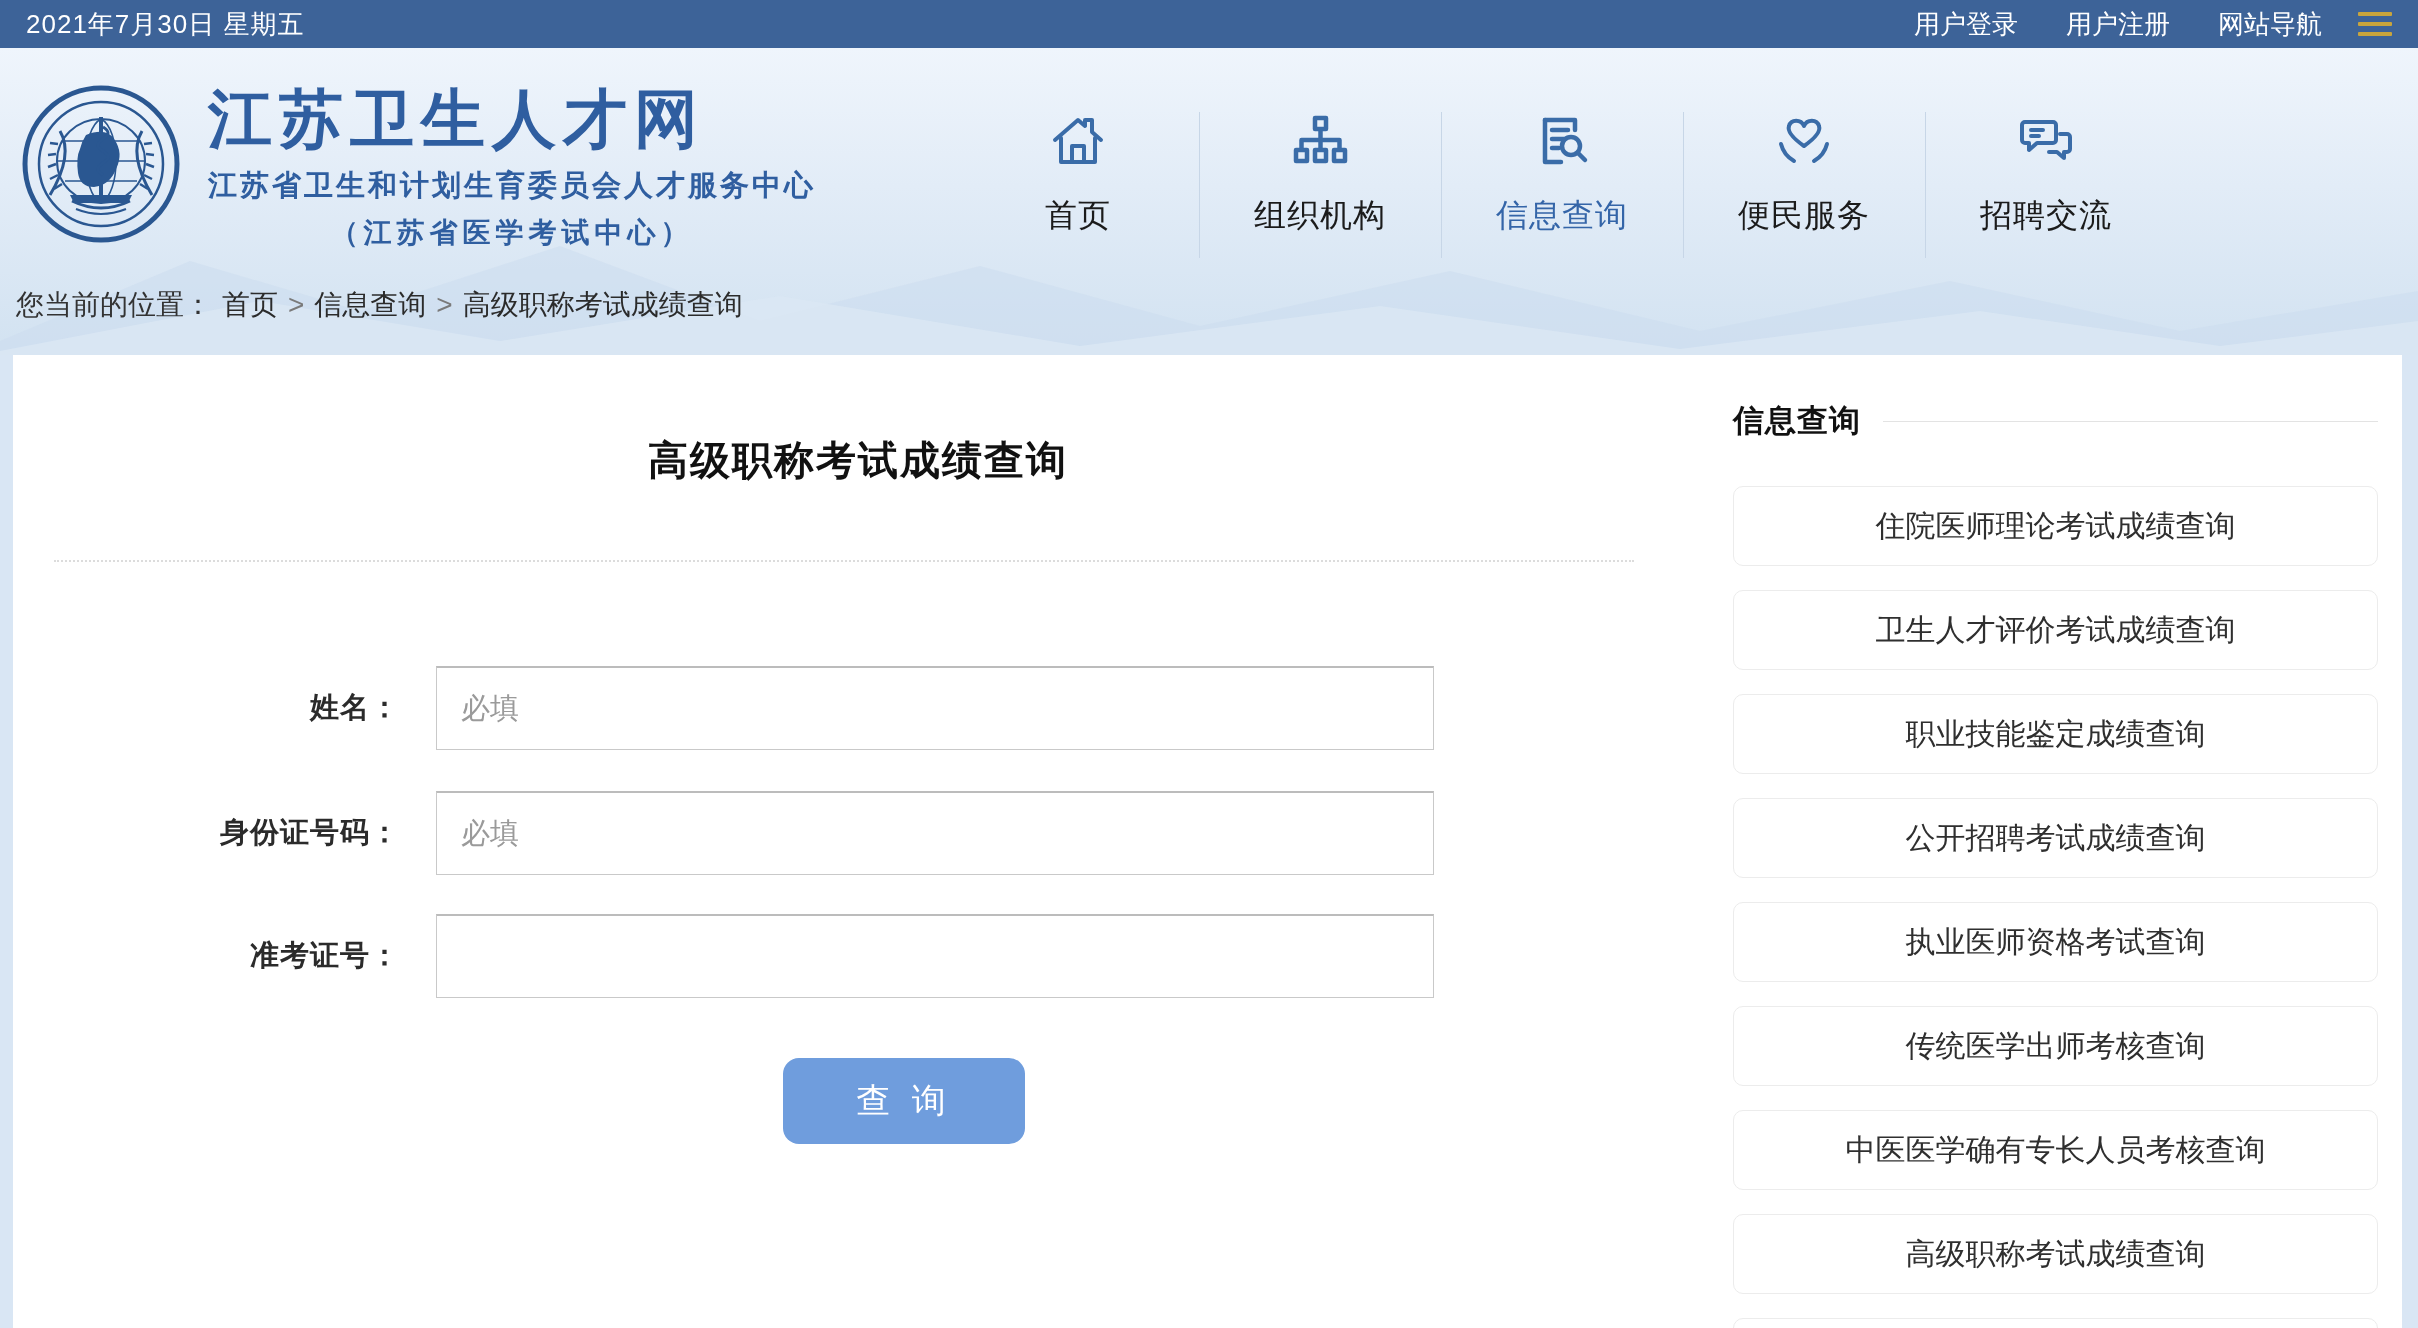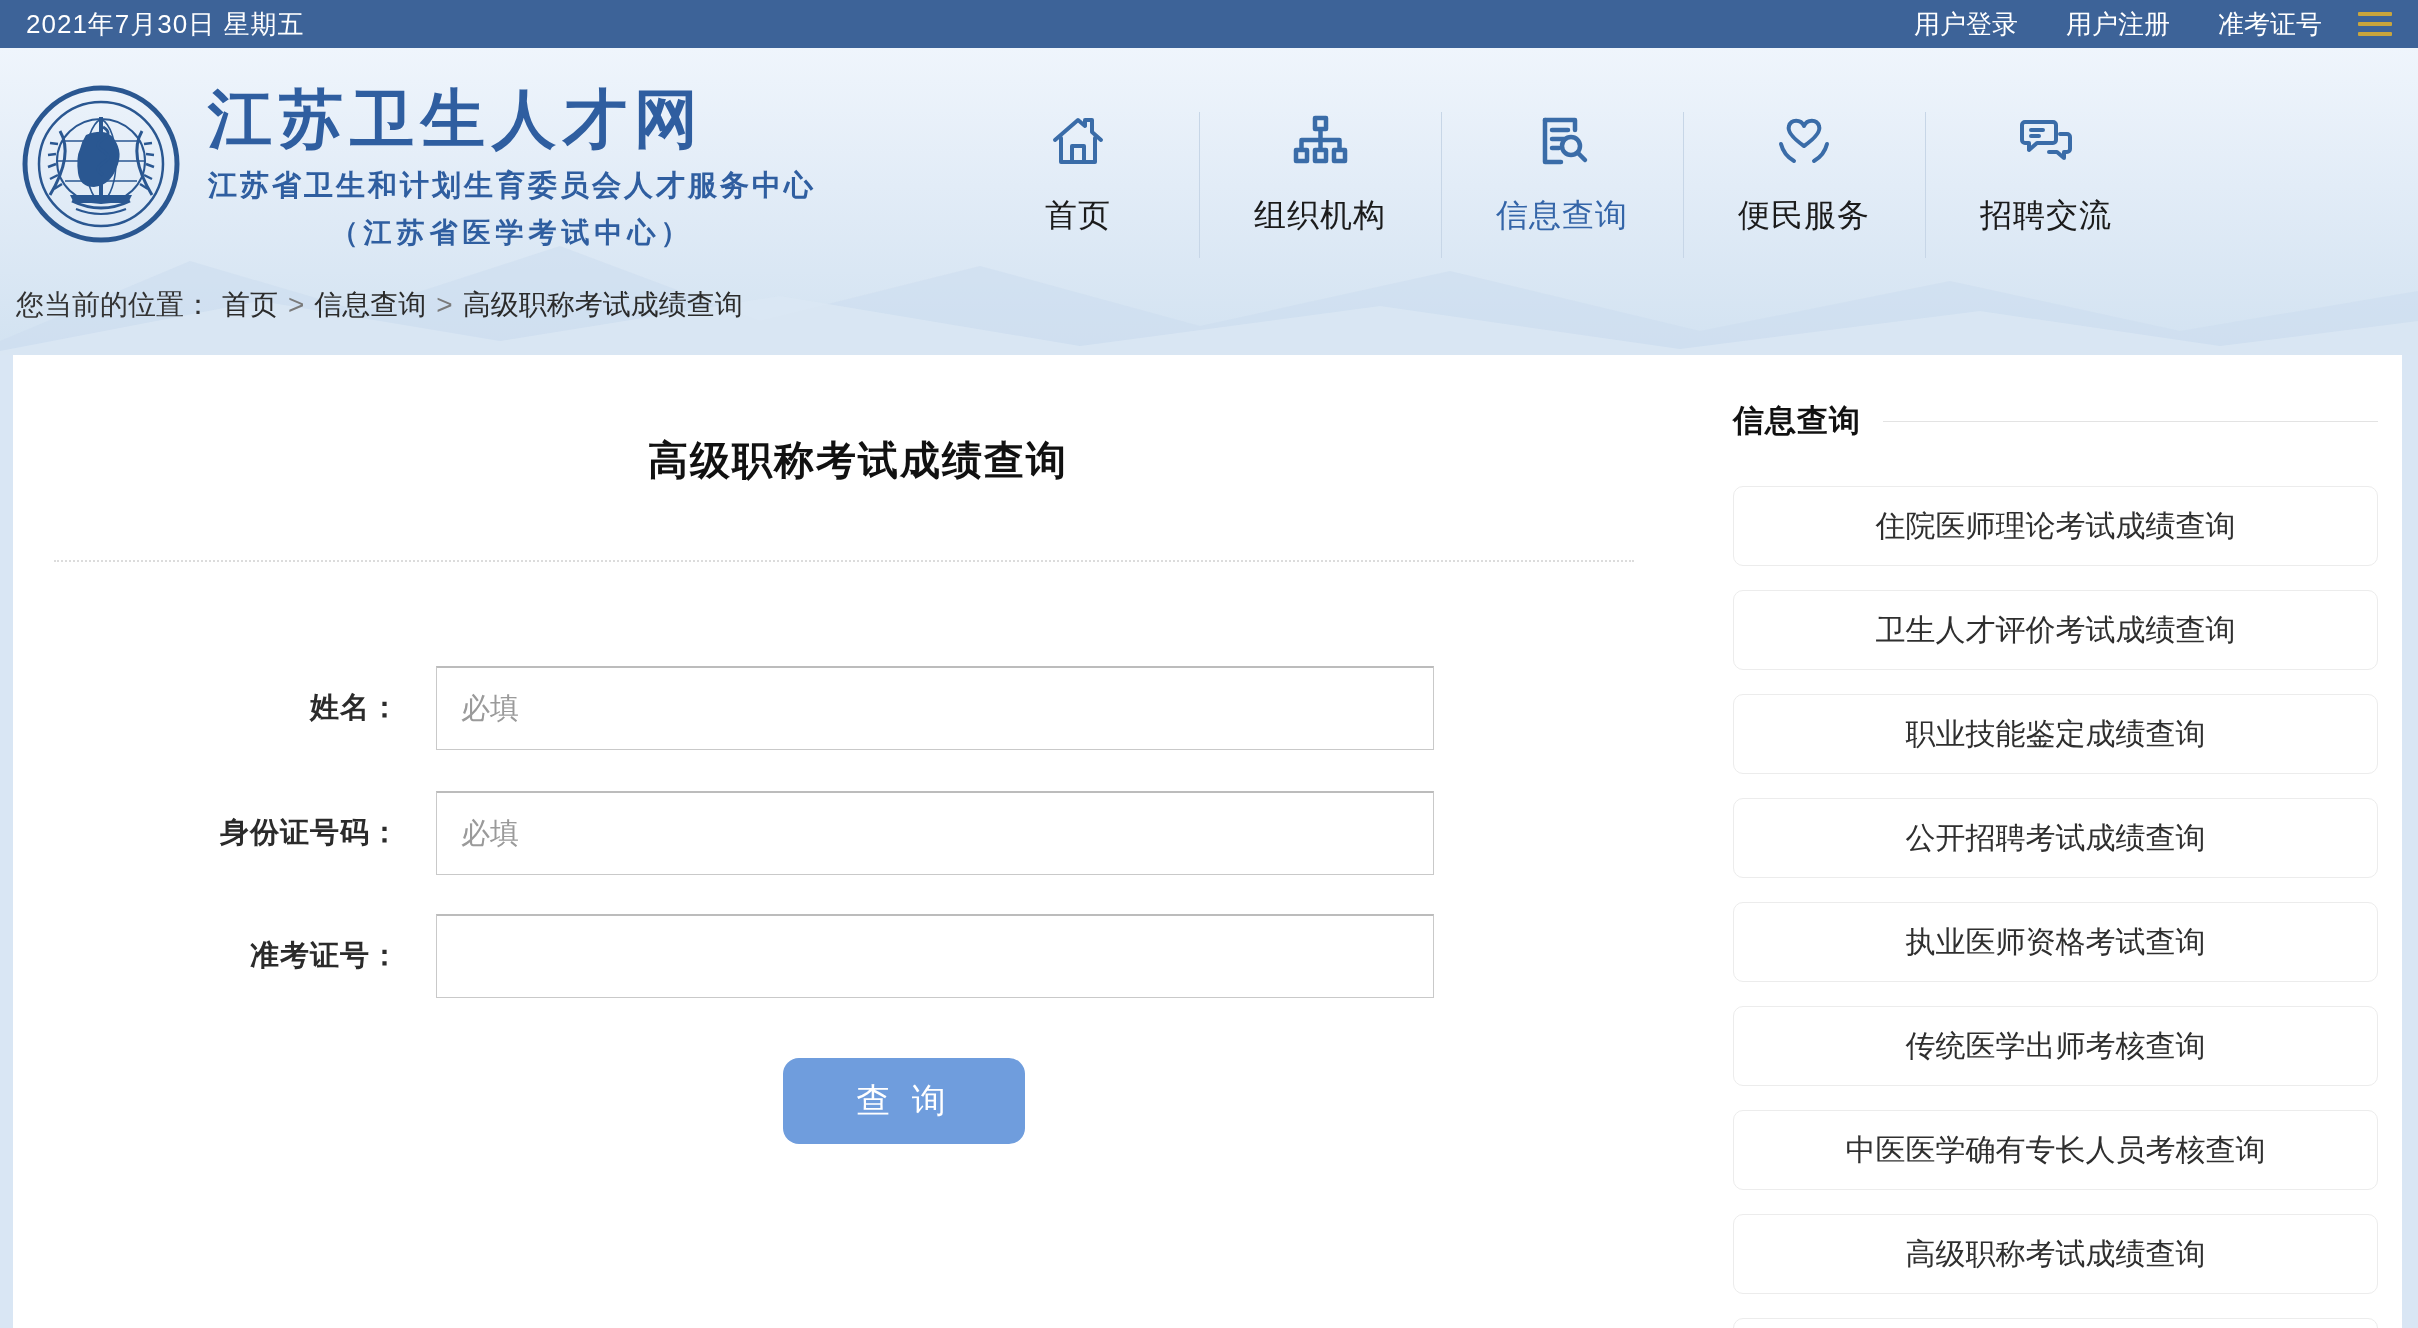--- a/index.html
+++ b/index.html
@@ -117,21 +117,21 @@
   }
 </style>
 </head>
 <body>
 
 <div class="topbar">
   <div class="topbar-date">2021年7月30日 星期五</div>
   <div class="topbar-links">
     <span class="topbar-link">用户登录</span>
     <span class="topbar-link">用户注册</span>
-    <span class="topbar-link">准考证号</span>
+    <span class="topbar-link">网站导航</span>
     <span class="menu-icon">
         <span></span>
         <span></span>
         <span></span>
       </span>
   </div>
 </div>
 
 <div class="header-band">
 

